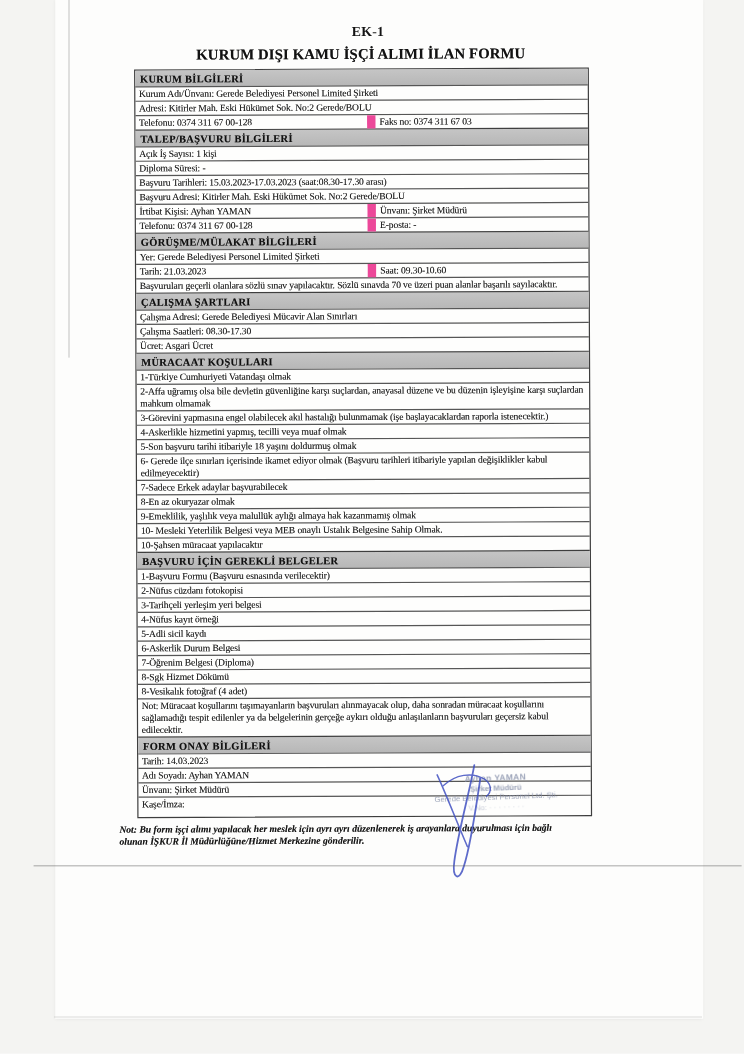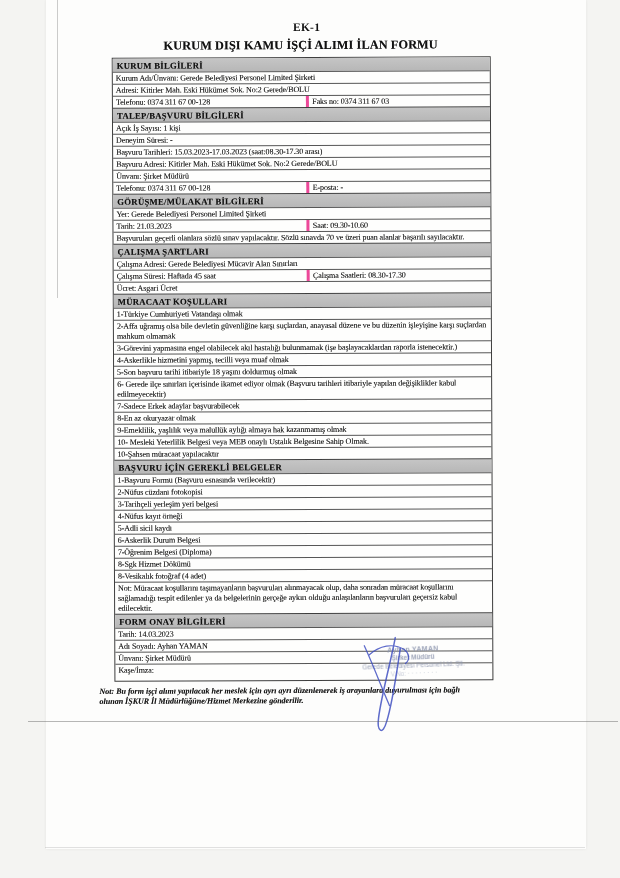--- a/index.html
+++ b/index.html
@@ -31,21 +31,21 @@
   .sec-header{
     background:linear-gradient(180deg,#c5c5c5,#b7b7b7);
     font-weight:bold;font-size:8.7px;letter-spacing:.25px;
     padding:2px 4px 1px;line-height:10px;min-height:10px;
     border-top:1px solid #3e3e3e;color:#111;
   }
   .ftable > :first-child{border-top:none;}
   .frow{display:flex;border-top:1px solid #565656;}
   .fcell{flex:1;padding:1px 3px 0;line-height:10px;min-height:11px;box-sizing:border-box;}
   .frow.two .fcell:first-child{flex:0 0 51.3%;}
-  .frow.two .fcell + .fcell{border-left:3px solid #ec4899;}
+  .frow.two .fcell + .fcell{border-left:7px solid #ec4899;}
   .ftable .frow:last-child .fcell{min-height:16px;}
   .footnote{
     position:absolute;left:98px;top:686px;width:420px;
     font-weight:bold;font-style:italic;font-size:8px;line-height:9.8px;color:#151515;
     text-shadow:0 0 .4px rgba(30,30,30,.5);
   }
   .stamp{
     position:absolute;left:336px;top:646px;width:152px;text-align:center;
     transform:rotate(-2deg);
     color:#8b94ad;font-family:"Liberation Sans", sans-serif;
@@ -80,29 +80,30 @@
       </div>
       <div class="frow two">
         <div class="fcell">Telefonu: 0374 311 67 00-128</div>
         <div class="fcell">Faks no: 0374 311 67 03</div>
       </div>
       <div class="sec-header">TALEP/BAŞVURU BİLGİLERİ</div>
       <div class="frow two">
         <div class="fcell">Açık İş Sayısı: 1 kişi</div>
       </div>
       <div class="frow two">
-        <div class="fcell">Deneyim Süresi: -</div>
+        <div class="fcell">Diploma Süresi: -</div>
       </div>
       <div class="frow">
         <div class="fcell">Başvuru Tarihleri: 15.03.2023-17.03.2023  (saat:08.30-17.30 arası)</div>
       </div>
       <div class="frow">
         <div class="fcell">Başvuru Adresi: Kitirler Mah. Eski Hükümet Sok. No:2  Gerede/BOLU</div>
       </div>
       <div class="frow two">
+        <div class="fcell">İrtibat Kişisi: Ayhan YAMAN</div>
         <div class="fcell">Ünvanı: Şirket Müdürü</div>
       </div>
       <div class="frow two">
         <div class="fcell">Telefonu: 0374 311 67 00-128</div>
         <div class="fcell">E-posta: -</div>
       </div>
       <div class="sec-header">GÖRÜŞME/MÜLAKAT BİLGİLERİ</div>
       <div class="frow">
         <div class="fcell">Yer: Gerede Belediyesi Personel Limited Şirketi</div>
       </div>
@@ -111,21 +112,20 @@
         <div class="fcell">Saat: 09.30-10.60</div>
       </div>
       <div class="frow">
         <div class="fcell">Başvuruları geçerli olanlara sözlü sınav yapılacaktır. Sözlü sınavda 70 ve üzeri puan alanlar başarılı sayılacaktır.</div>
       </div>
       <div class="sec-header">ÇALIŞMA ŞARTLARI</div>
       <div class="frow">
         <div class="fcell">Çalışma Adresi: Gerede Belediyesi Mücavir Alan Sınırları</div>
       </div>
       <div class="frow two">
-        <div class="fcell">Çalışma Süresi: Haftada 45 saat</div>
         <div class="fcell">Çalışma Saatleri: 08.30-17.30</div>
       </div>
       <div class="frow">
         <div class="fcell">Ücret: Asgari Ücret</div>
       </div>
       <div class="sec-header">MÜRACAAT KOŞULLARI</div>
       <div class="frow">
         <div class="fcell">1-Türkiye Cumhuriyeti Vatandaşı olmak</div>
       </div>
       <div class="frow">

